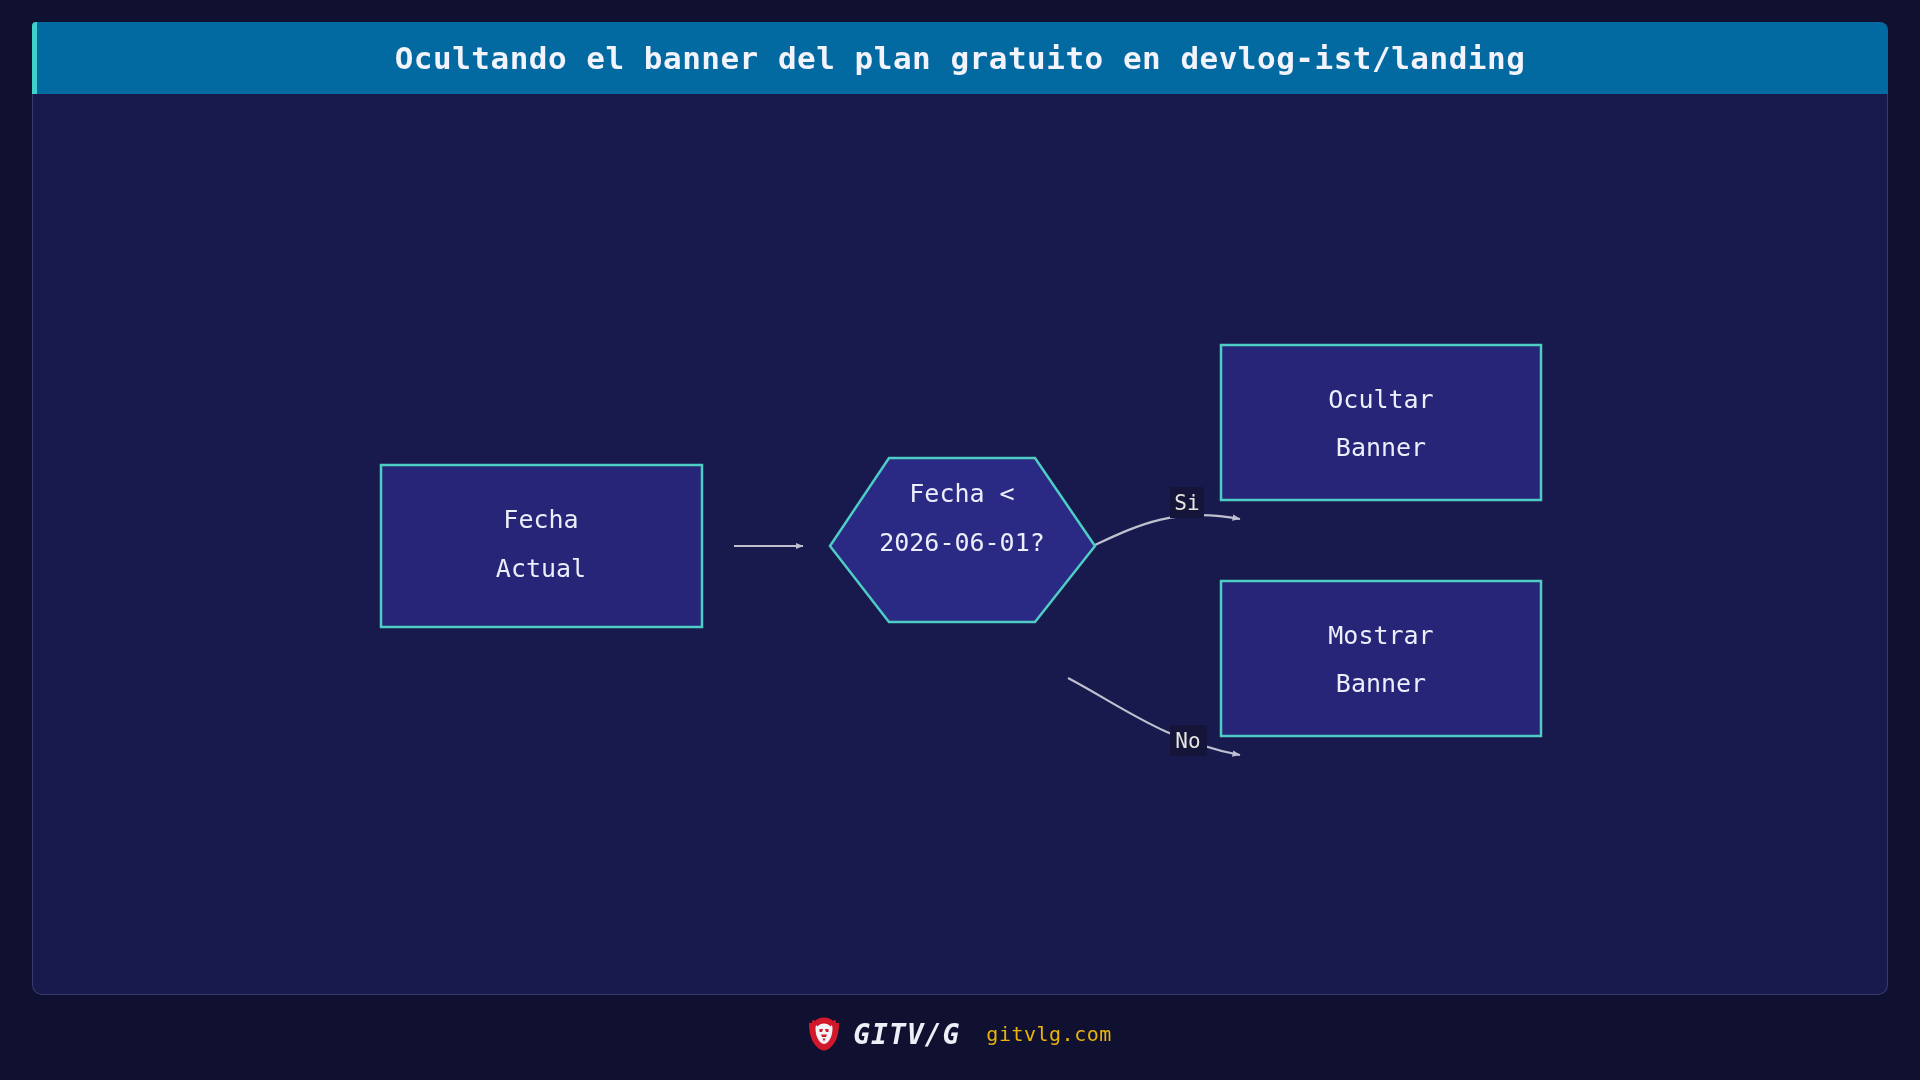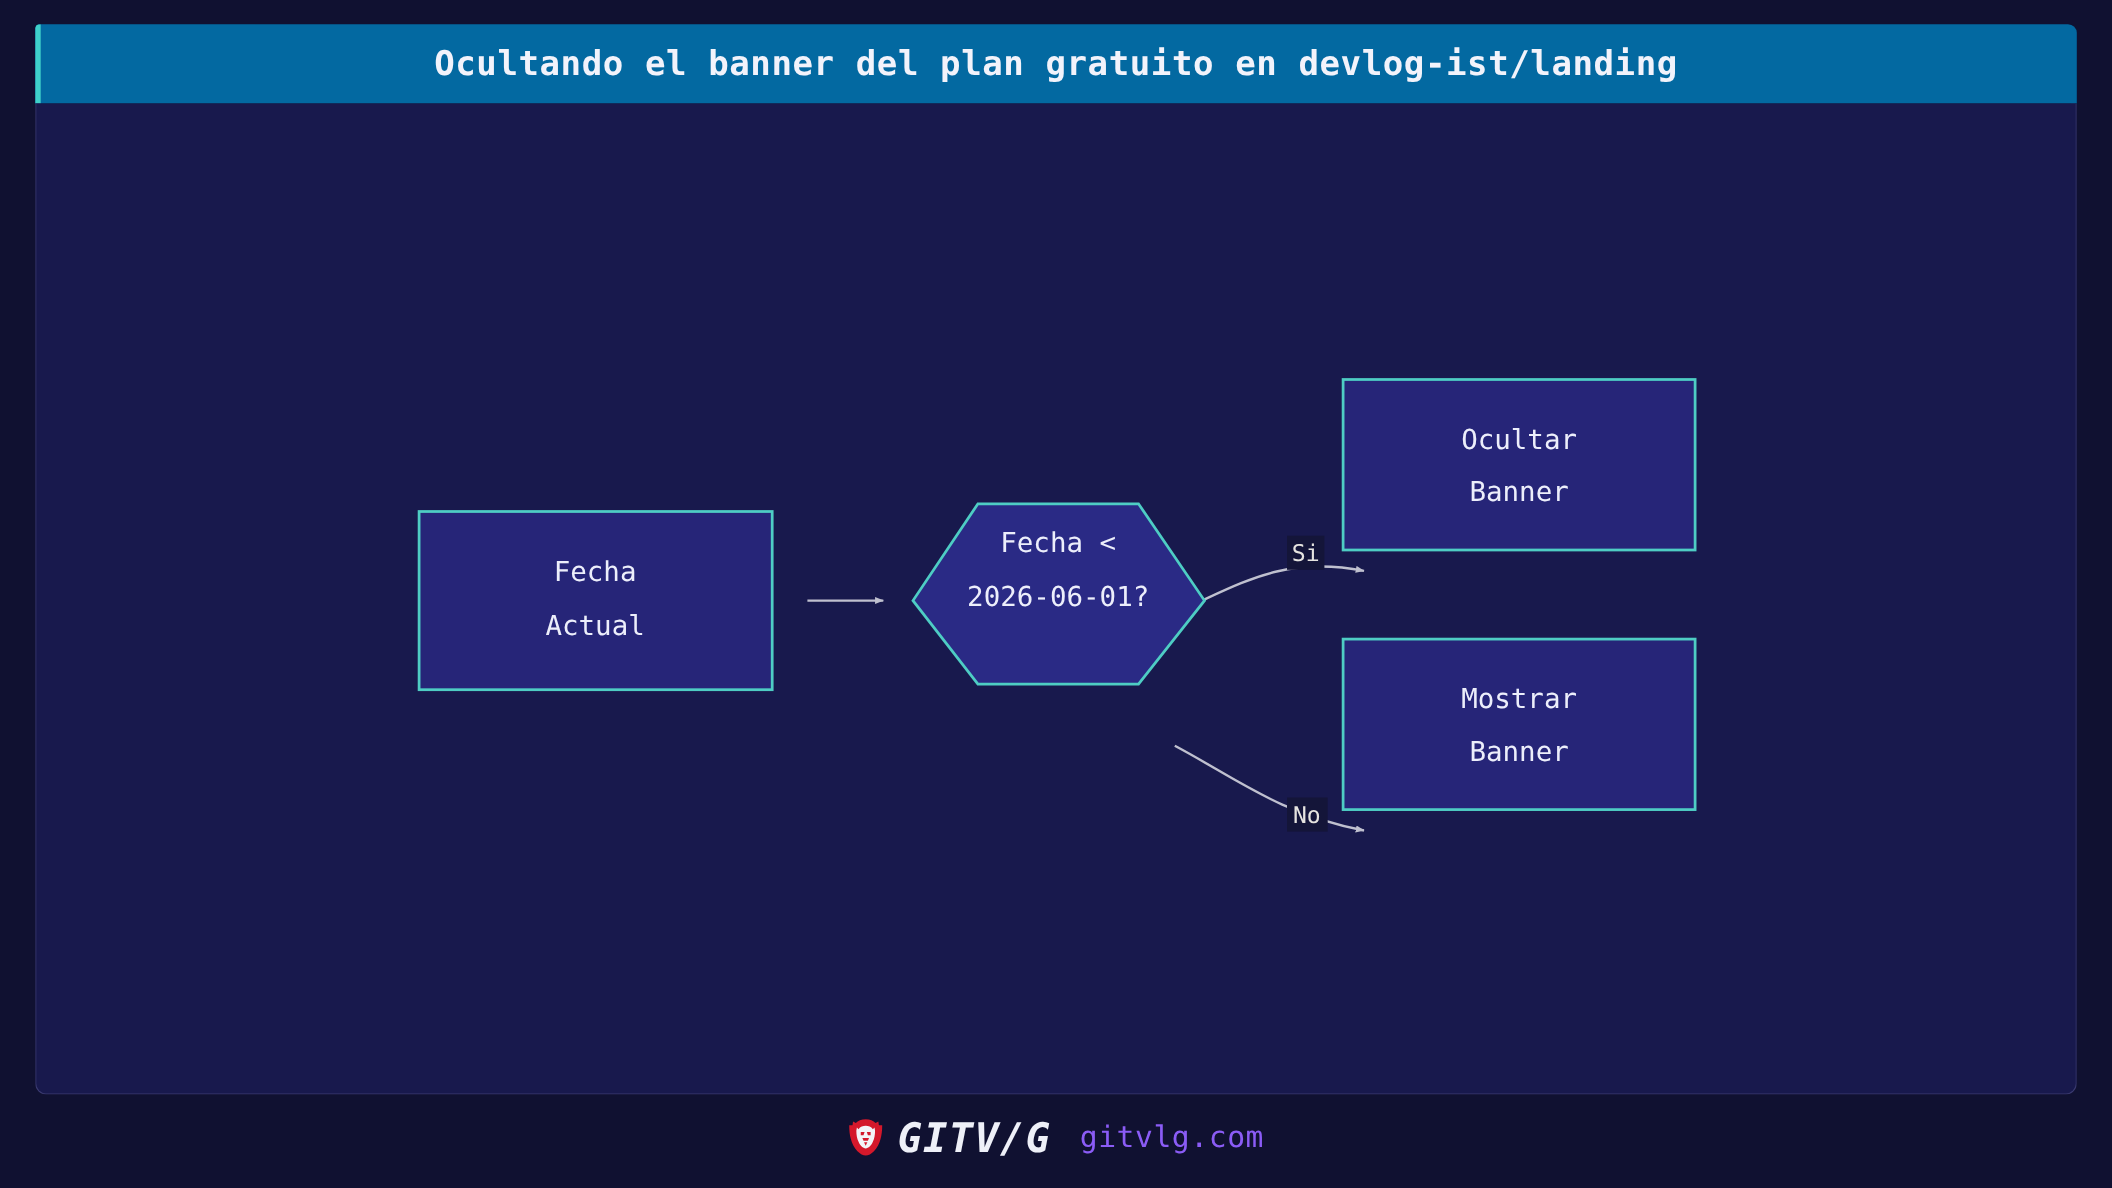--- a/index.html
+++ b/index.html
@@ -128,32 +128,32 @@
     gap: 0;
   }
   #footer-logo {
     width: 32px;
     height: 34px;
     margin-right: 13px;
     flex: 0 0 auto;
   }
   #footer-brand {
     font-family: "DejaVu Sans Mono", monospace;
-    font-size: 37px;
+    font-size: 28px;
     font-weight: bold;
     font-style: italic;
     color: #eef0f8;
     letter-spacing: 1px;
     margin-right: 26px;
     white-space: nowrap;
   }
   #footer-domain {
     font-family: "DejaVu Sans Mono", monospace;
-    font-size: 27px;
-    color: #8b5cf6;
+    font-size: 20px;
+    color: #eab308;
     letter-spacing: 0.5px;
     white-space: nowrap;
   }
 </style>
 </head>
 <body>
 
 <div id="stage">
 
   <div id="title-bar">

